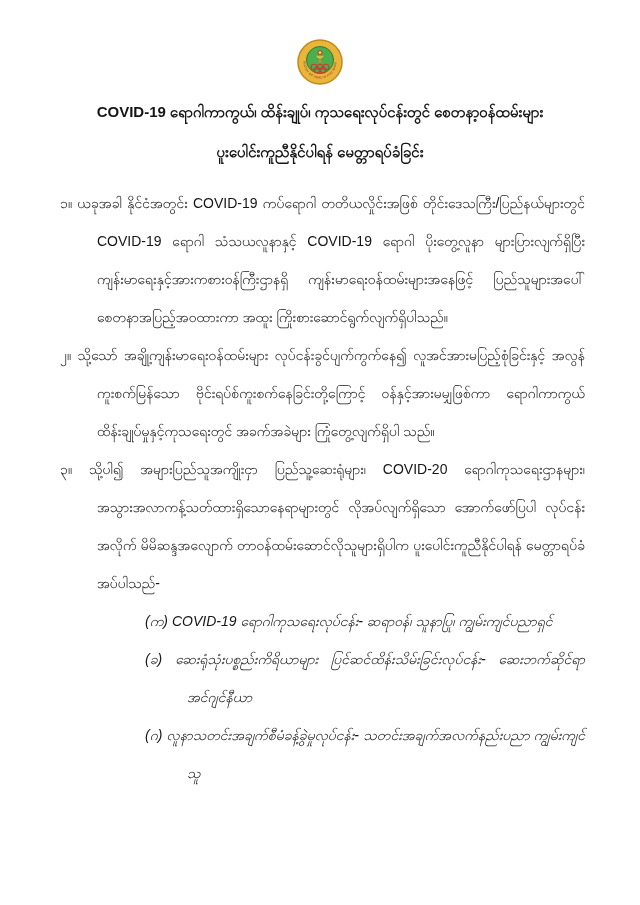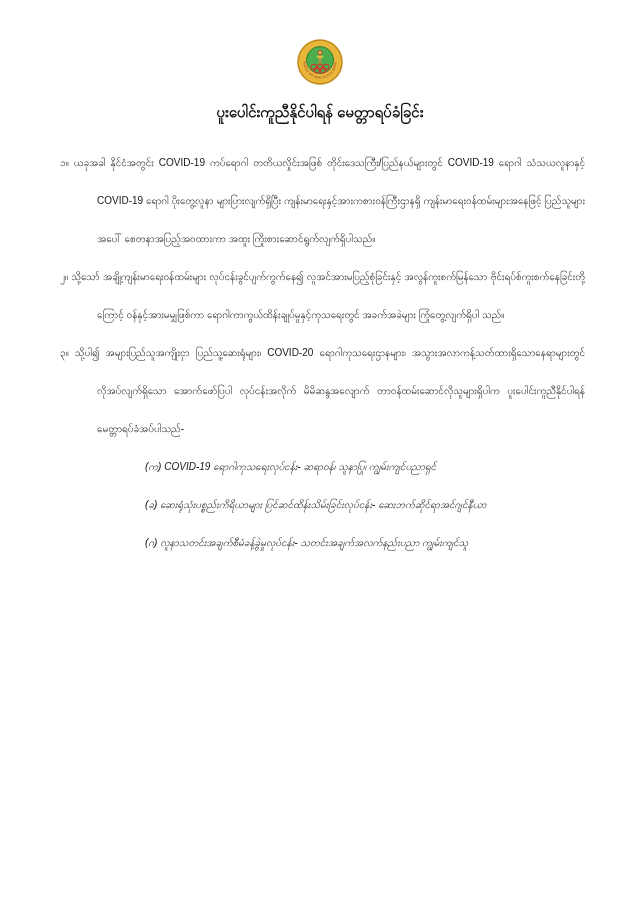--- a/index.html
+++ b/index.html
@@ -21,21 +21,21 @@
   .title{
     margin-top:6px;
     text-align:center;
     font-weight:bold;
     font-size:15px;
     line-height:40px;
     padding:0 40px;
   }
   .body{
     margin:12px 55px 0 60px;
-    font-size:10px;
+    font-size:14px;
     line-height:38px;
     text-align:justify;
   }
   .para{
     padding-left:37px;
     text-indent:-37px;
     margin:0;
   }
   .para .num{display:inline;}
   .list{
@@ -77,20 +77,21 @@
         <circle cx="27" cy="32" r="2.8"></circle>
       </g>
 
       <text font-size="3" fill="#7A1F1F" letter-spacing="0.3">
         <textPath href="#arcBottom" startOffset="50%" text-anchor="middle">MINISTRY OF HEALTH AND SPORTS</textPath>
       </text>
     </svg>
   </div>
 
   <div class="title">
+    <div>COVID-19 ရောဂါကာကွယ်၊ ထိန်းချုပ်၊ ကုသရေးလုပ်ငန်းတွင် စေတနာ့ဝန်ထမ်းများ</div>
     <div>ပူးပေါင်းကူညီနိုင်ပါရန် မေတ္တာရပ်ခံခြင်း</div>
   </div>
 
   <div class="body">
 
     <p class="para"><span class="num">၁။</span>
       <span>ယခုအခါ နိုင်ငံအတွင်း COVID-19 ကပ်ရောဂါ တတိယလှိုင်းအဖြစ် တိုင်းဒေသကြီး/ပြည်နယ်များတွင် COVID-19 ရောဂါ သံသယလူနာနှင့် COVID-19 ရောဂါ ပိုးတွေ့လူနာ များပြားလျက်ရှိပြီး ကျန်းမာရေးနှင့်အားကစားဝန်ကြီးဌာနရှိ ကျန်းမာရေးဝန်ထမ်းများအနေဖြင့် ပြည်သူများအပေါ် စေတနာအပြည့်အဝထားကာ အထူး ကြိုးစားဆောင်ရွက်လျက်ရှိပါသည်။</span></p>
 
     <p class="para"><span class="num">၂။</span>
       <span>သို့သော် အချို့ကျန်းမာရေးဝန်ထမ်းများ လုပ်ငန်းခွင်ပျက်ကွက်နေ၍ လူအင်အားမပြည့်စုံခြင်းနှင့် အလွန်ကူးစက်မြန်သော ဗိုင်းရပ်စ်ကူးစက်နေခြင်းတို့ကြောင့် ဝန်နှင့်အားမမျှဖြစ်ကာ ရောဂါကာကွယ်ထိန်းချုပ်မှုနှင့်ကုသရေးတွင် အခက်အခဲများ ကြုံတွေ့လျက်ရှိပါ သည်။</span></p>

